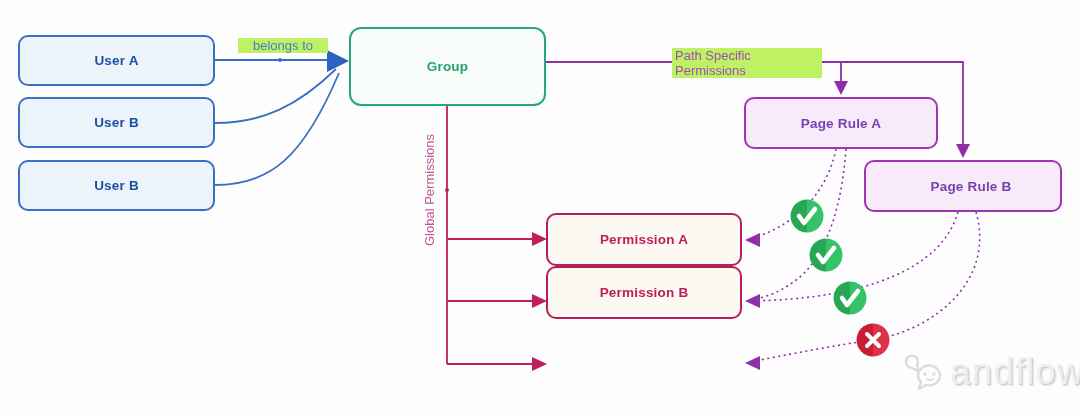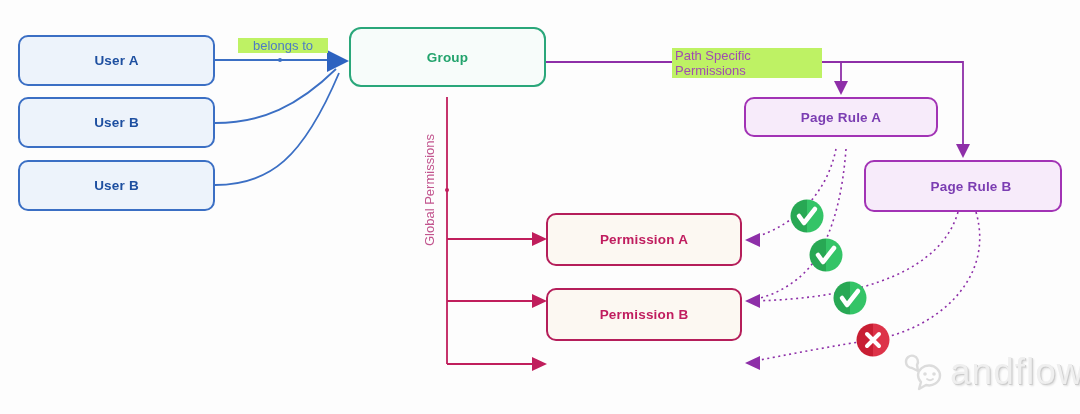--- a/index.html
+++ b/index.html
@@ -13,27 +13,27 @@
   #wires{position:absolute;left:0;top:0;z-index:1;}
   .node{
     position:absolute;box-sizing:border-box;z-index:2;
     display:flex;align-items:center;justify-content:center;
     border-radius:10px;border:2px solid;
     font-weight:bold;font-size:13.5px;letter-spacing:.2px;
   }
   .node span{pointer-events:none;}
   .user{left:18px;width:197px;height:51px;border-color:#3b6fc4;background:#edf3fb;color:#1e4fa0;}
   .user-a{top:35px;} .user-b1{top:97px;} .user-b2{top:160px;}
-  .group{left:349px;top:27px;width:197px;height:60px;border-radius:12px;
+  .group{left:349px;top:27px;width:197px;height:79px;border-radius:12px;
     border-color:#2aa77a;background:#f7fcfa;color:#22a36c;}
   .pagerule{border-color:#a233b5;background:#f7ebfa;color:#7b3db2;}
-  .pagerule-a{left:744px;top:97px;width:194px;height:40px;}
+  .pagerule-a{left:744px;top:97px;width:194px;height:52px;}
   .pagerule-b{left:864px;top:160px;width:198px;height:52px;padding-left:16px;}
   .permission{left:546px;width:196px;height:53px;border-color:#b51e5a;background:#fcf8f2;color:#c01d5f;}
-  .permission-a{top:213px;border-radius:10px;} .permission-b{top:288px;} .permission-c{top:338px;}
+  .permission-a{top:213px;border-radius:10px;} .permission-b{top:266px;} .permission-c{top:338px;}
 
   .edge-label{position:absolute;z-index:3;font-size:13px;background:#bef264;padding:0 3px;}
   .lbl-belongs{left:238px;top:38px;width:84px;text-align:center;color:#4d7bc5;}
   .lbl-path{left:672px;top:48px;width:144px;text-align:left;color:#a04cb0;}
   .lbl-global{
     left:419px;top:110px;width:18px;height:160px;
     writing-mode:vertical-rl;transform:rotate(180deg);
     text-align:center;color:#c2558e;background:transparent;
   }
 

